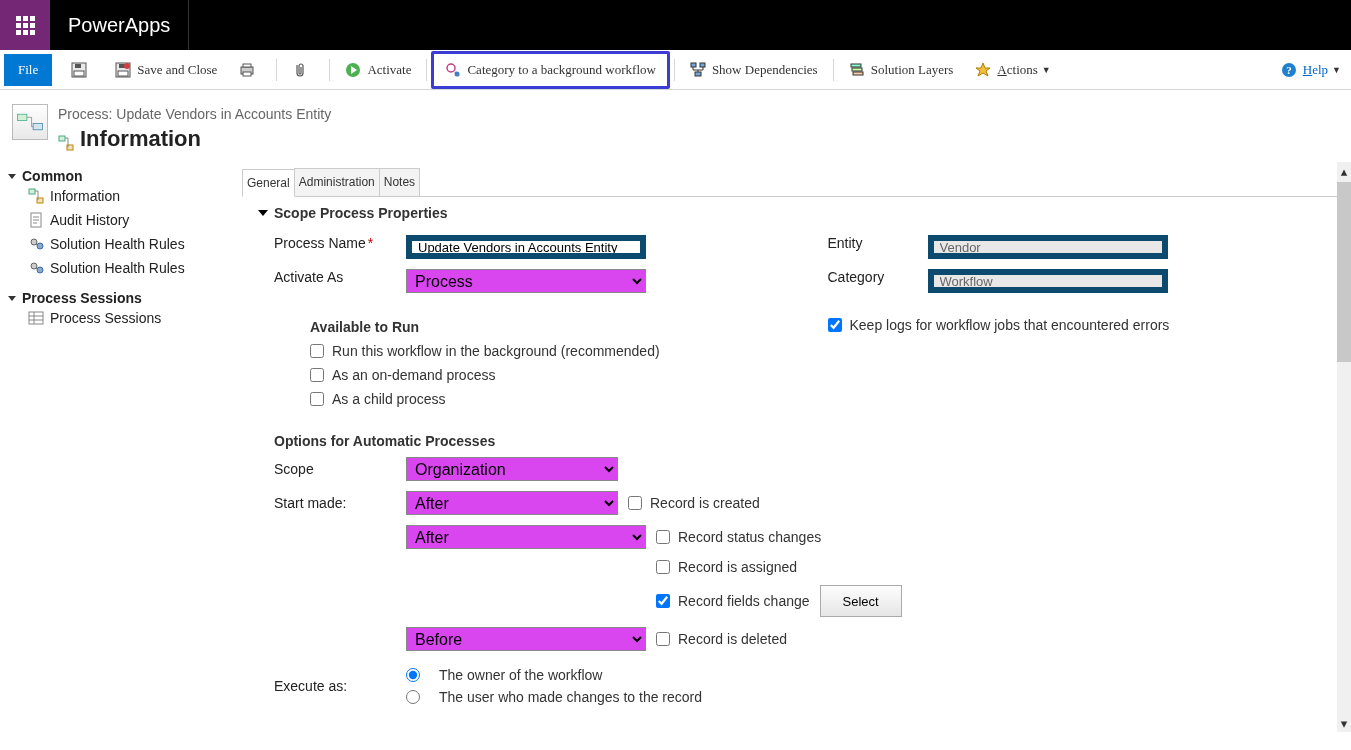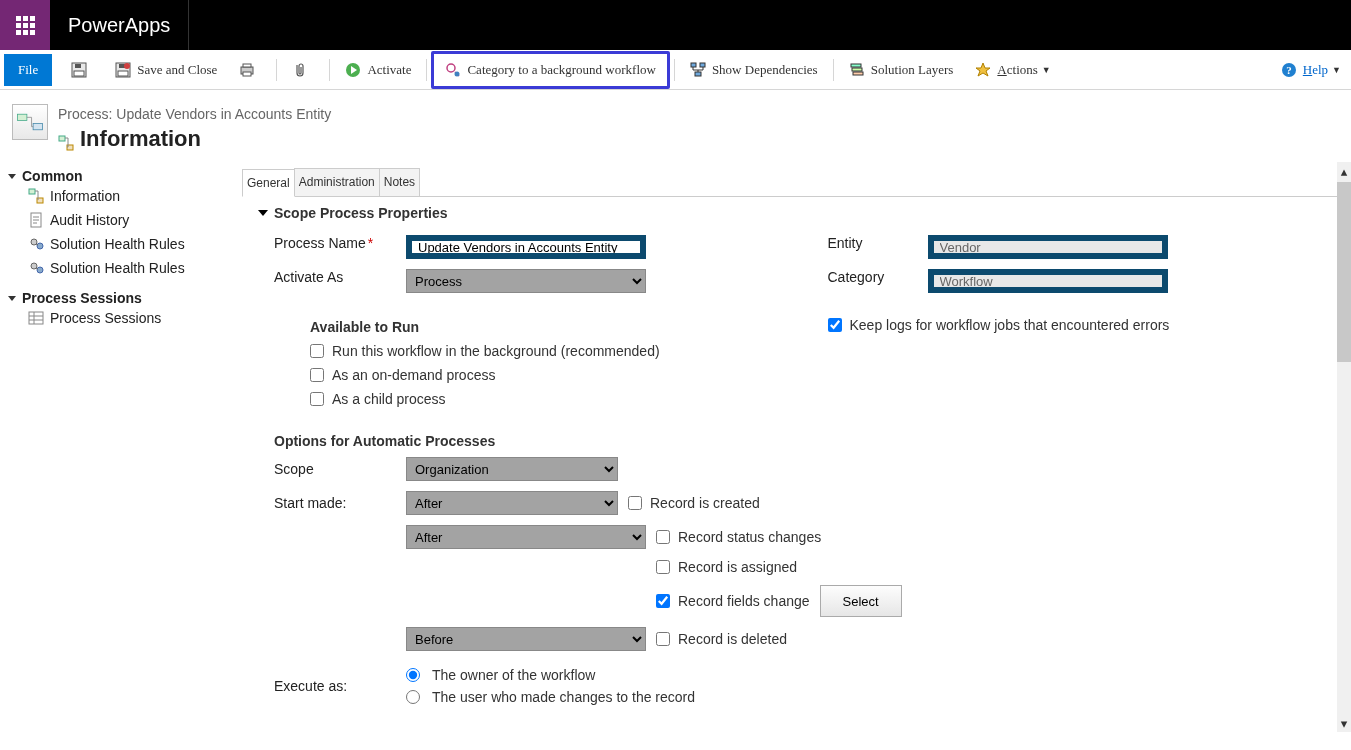--- a/index.html
+++ b/index.html
@@ -45,33 +45,33 @@
   
   .section-toggle { font-weight: 700; font-size: 14px; display: flex; align-items: center; margin: 6px 0 14px 20px; cursor: pointer; }
   .section-toggle .tri { width: 0; height: 0; border-top: 6px solid #000; border-left: 5px solid transparent; border-right: 5px solid transparent; margin-right: 6px; }
 
   .form-grid { display: flex; gap: 40px; padding-left: 36px; }
   .col { flex: 1; min-width: 0; }
   .row { display: flex; margin-bottom: 10px; }
   .lbl { width: 132px; font-size: 14px; color: #222; }
   .req { color: #c00; margin-left: 2px; }
   .txt { width: 240px; height: 24px; border: 6px solid #0c4a6e; padding: 2px 6px; font-size: 13px; }
-  .sel { width: 240px; height: 24px; border: 1px solid #888; background: #a3a3a3; font-size: 13px; padding: 0 4px; }
+  .sel { width: 240px; height: 24px; border: 1px solid #888; background: #d946ef; font-size: 16px; padding: 0 4px; }
   .ro { background: #e8e8e8; color: #666; }
   .subhead { font-weight: 700; font-size: 14px; margin: 10px 0 8px 36px; }
   .chk-line { display: flex; align-items: center; gap: 8px; margin: 8px 0 8px 36px; font-size: 14px; }
   .chk { width: 14px; height: 14px; }
   .opts-block { margin-top: 18px; }
   .opts-row { display: flex; align-items: center; margin-bottom: 10px; padding-left: 36px; }
   .opts-row .lbl { width: 132px; }
   .opts-row .sel { width: 212px; }
   .opts-chk { display: flex; align-items: center; gap: 8px; margin-left: 10px; font-size: 14px; }
   .indent-sel { margin-left: 168px; display: flex; align-items: center; margin-bottom: 10px; }
   .btn { height: 32px; padding: 0 22px; background: linear-gradient(#fdfdfd,#e6e6e6); border: 1px solid #aaa; cursor: pointer; font-size: 13px; margin-left: 10px; }
-  .radio-line { display: flex; align-items: center; gap: 12px; margin: 6px 0 6px 168px; font-size: 14px; }
+  .radio-line { display: flex; align-items: center; gap: 19px; margin: 6px 0 6px 168px; font-size: 14px; }
   .radio { width: 14px; height: 14px; }
 
   .scroll-indicator { position: absolute; right: 0; top: 0; width: 14px; height: 100%; background: #f0f0f0; }
   .scroll-thumb { position: absolute; right: 0; top: 20px; width: 14px; height: 180px; background: #c8c8c8; }
   .scroll-arrow { position: absolute; right: 0; width: 14px; height: 18px; display: flex; align-items: center; justify-content: center; }
   .scroll-arrow.up { top: 0; }
   .scroll-arrow.down { bottom: 0; }
 </style>
 </head>
 <body>

